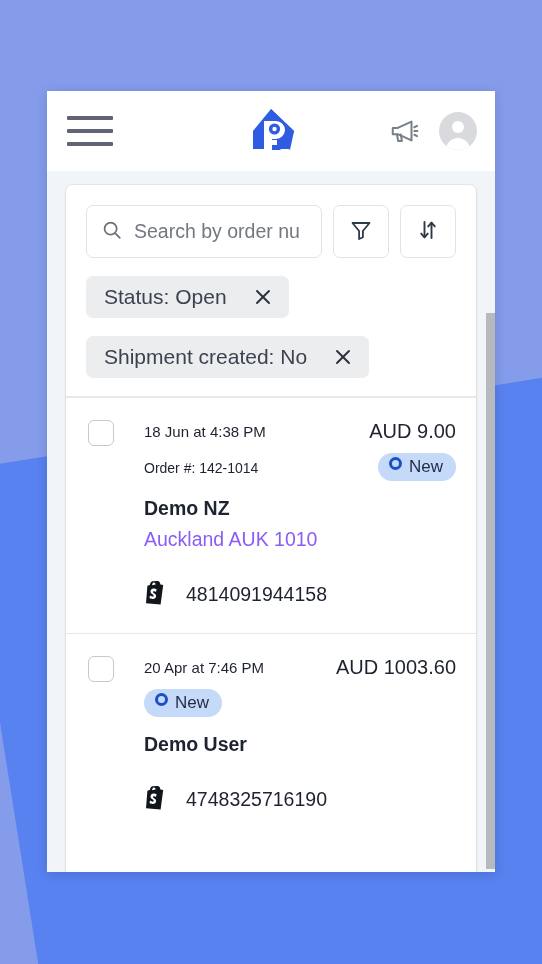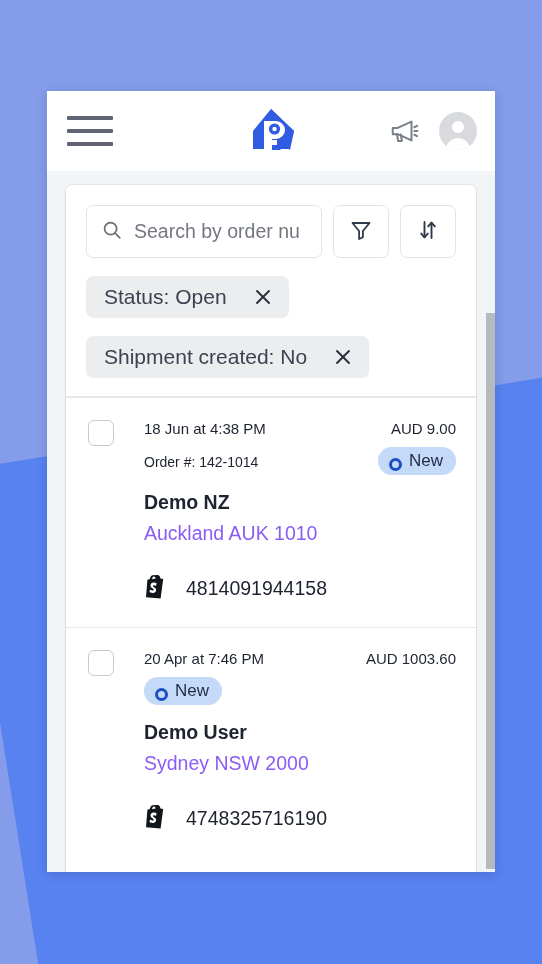--- a/index.html
+++ b/index.html
@@ -224,32 +224,32 @@
   .order-line {
     display: flex;
     justify-content: space-between;
     align-items: center;
   }
   .order-date {
     font-size: 15px;
     color: #1e2330;
   }
   .order-amount {
-    font-size: 15px;
+    font-size: 20px;
     color: #1e2330;
     white-space: nowrap;
   }
   .order-num {
     font-size: 14px;
     color: #1e2330;
     margin-top: 12px;
   }
   .badge {
     display: inline-flex;
-    align-items: flex-end;
+    align-items: flex-start;
     gap: 7px;
     background: #c5daf8;
     color: #1f2b45;
     border-radius: 14px;
     padding: 4px 13px 4px 11px;
     font-size: 17px;
     margin-top: 10px;
   }
   .badge-ring {
     width: 13px; height: 13px;
@@ -453,21 +453,20 @@
         </div>
 
         <div class="order-line">
           <span class="badge">
             <span class="badge-ring"></span>
             <span>New</span>
           </span>
         </div>
 
         <div class="cust-name">Demo User</div>
-        <div class="cust-addr">Sydney NSW 2000</div>
 
         <div class="order-channel">
           <span>
             <svg width="24" height="26" viewBox="0 0 24 26" aria-hidden="true">
               <path d="M8.3 2.2 C7.1 2.6 6.2 4.2 5.8 6.0 L3.4 6.7 L2.0 24.2 L16.6 25.6 L19.2 6.0 L16.4 5.4 C16.2 3.6 15.2 2.0 13.6 2.0 L8.3 2.2 Z" fill="#10161c"></path>
               <path d="M9.2 3.6 C8.6 4.2 8.2 5.2 8.0 6.2 L11.6 5.4 C11.4 4.2 10.6 3.4 9.2 3.6 Z" fill="#ffffff"></path>
               <path d="M12.6 10.3 c-0.8-0.5-1.9-0.8-2.9-0.7 -2.2 0.2-3.4 1.7-3.2 3.3 0.2 1.6 1.9 2.2 2.6 2.8 0.6 0.5 0.7 0.9 0.6 1.3 -0.1 0.5-0.7 0.7-1.4 0.6 -0.9-0.1-1.8-0.6-2.3-1.0l-0.5 2.3c0.6 0.5 1.8 0.9 2.9 1.0 2.3 0.2 3.9-1.0 3.7-3.1 -0.1-1.6-1.7-2.3-2.5-2.9 -0.5-0.4-0.8-0.7-0.7-1.1 0.1-0.4 0.6-0.6 1.2-0.5 0.8 0.1 1.5 0.4 1.9 0.7l0.6-2.7z" fill="#ffffff"></path>
             </svg>
           </span>
           <span class="channel-num">4748325716190</span>

